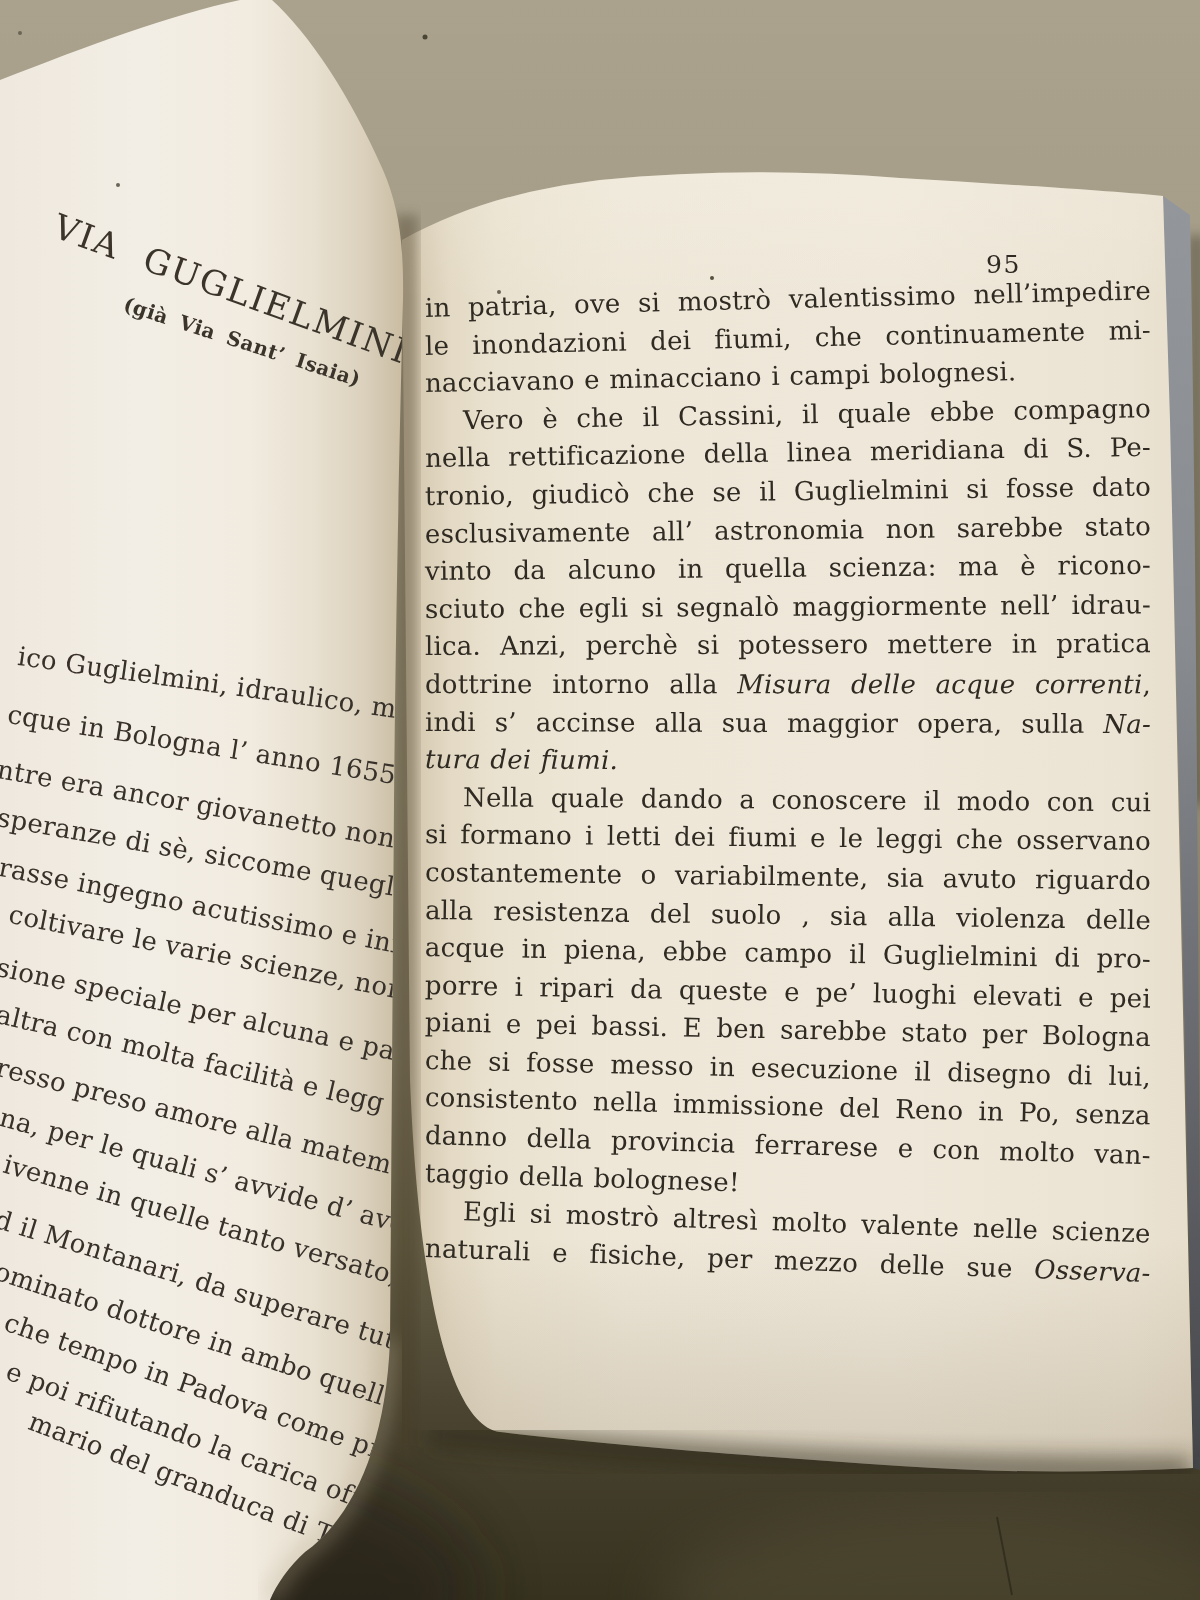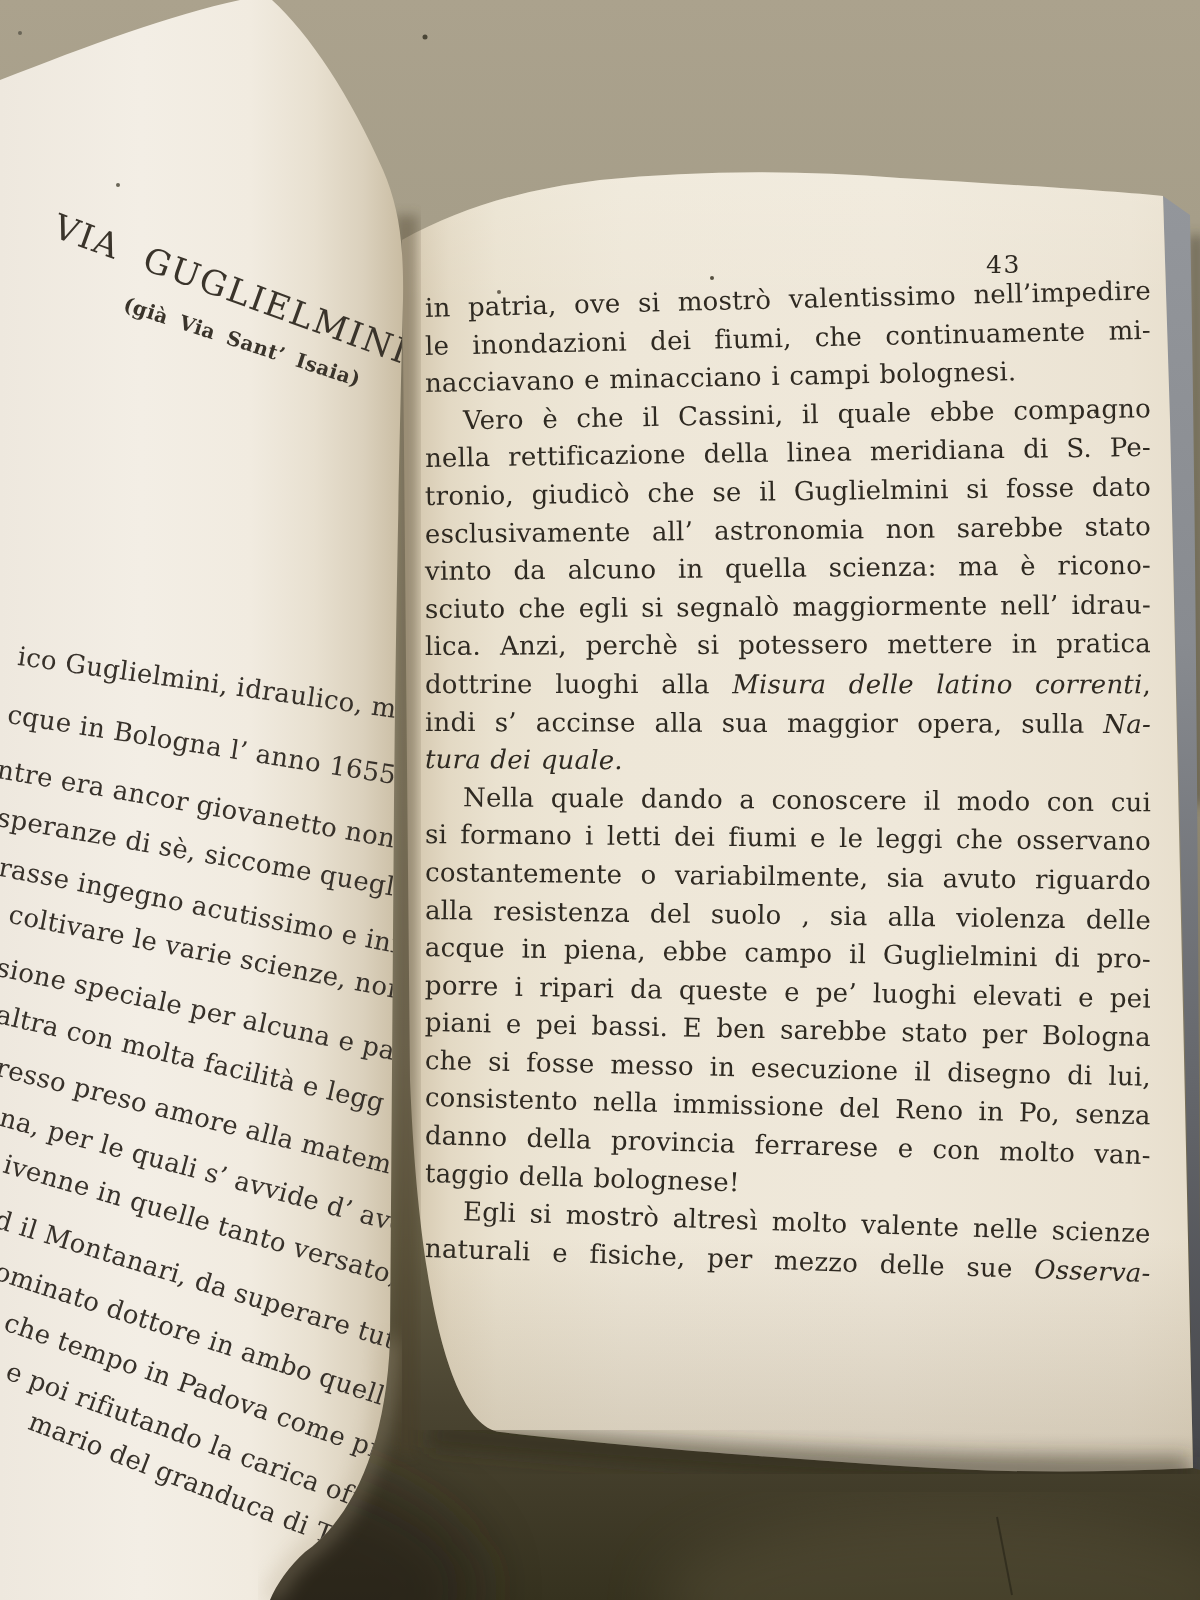--- a/index.html
+++ b/index.html
@@ -138,35 +138,35 @@
         <div class="lline" style="left: 8px; top: 1150px; transform: rotate(16deg);">ivenne in quelle tanto versato, s</div>
         <div class="lline" style="left: 0px; top: 1205px; transform: rotate(17deg);">d il Montanari, da superare tut</div>
         <div class="lline" style="left: 0px; top: 1257px; transform: rotate(18deg);">ominato dottore in ambo quelle s</div>
         <div class="lline" style="left: 10px; top: 1308px; transform: rotate(19deg);">che tempo in Padova come pro</div>
         <div class="lline" style="left: 12px; top: 1357px; transform: rotate(20deg);">e poi rifiutando la carica offert</div>
         <div class="lline" style="left: 35px; top: 1407px; transform: rotate(21deg);">mario del granduca di Toscana,</div>
       </div>
   </div>
 
   <div id="right-layer">
-    <div id="page-number">43</div>
+    <div id="page-number">95</div>
     <div id="right-lines">
         <div class="rline" style="transform: rotate(-1.4deg);"><span>in patria, ove si mostrò valentissimo nell’impedire</span></div>
         <div class="rline" style="transform: rotate(-1.27deg);"><span>le inondazioni dei fiumi, che continuamente mi-</span></div>
         <div class="rline end" style="transform: rotate(-1.14deg);"><span>nacciavano e minacciano i campi bolognesi.</span></div>
         <div class="rline ind" style="transform: rotate(-1.01deg);"><span>Vero è che il Cassini, il quale ebbe compagno</span></div>
         <div class="rline" style="transform: rotate(-0.88deg);"><span>nella rettificazione della linea meridiana di S. Pe-</span></div>
         <div class="rline" style="transform: rotate(-0.75deg);"><span>tronio, giudicò che se il Guglielmini si fosse dato</span></div>
         <div class="rline" style="transform: rotate(-0.62deg);"><span>esclusivamente all’ astronomia non sarebbe stato</span></div>
         <div class="rline" style="transform: rotate(-0.49deg);"><span>vinto da alcuno in quella scienza: ma è ricono-</span></div>
         <div class="rline" style="transform: rotate(-0.36deg);"><span>sciuto che egli si segnalò maggiormente nell’ idrau-</span></div>
         <div class="rline" style="transform: rotate(-0.23deg);"><span>lica. Anzi, perchè si potessero mettere in pratica</span></div>
-        <div class="rline" style="transform: rotate(0.03deg);"><span>dottrine luoghi alla </span><i>Misura delle latino correnti</i><span>,</span></div>
+        <div class="rline" style="transform: rotate(0.03deg);"><span>dottrine intorno alla </span><i>Misura delle acque correnti</i><span>,</span></div>
         <div class="rline" style="transform: rotate(0.16deg);"><span>indi s’ accinse alla sua maggior opera, sulla </span><i>Na-</i></div>
-        <div class="rline end" style="transform: rotate(0.29deg);"><i>tura dei quale.</i></div>
+        <div class="rline end" style="transform: rotate(0.29deg);"><i>tura dei fiumi.</i></div>
         <div class="rline ind" style="transform: rotate(0.42deg);"><span>Nella quale dando a conoscere il modo con cui</span></div>
         <div class="rline" style="transform: rotate(0.55deg);"><span>si formano i letti dei fiumi e le leggi che osservano</span></div>
         <div class="rline" style="transform: rotate(0.68deg);"><span>costantemente o variabilmente, sia avuto riguardo</span></div>
         <div class="rline" style="transform: rotate(0.81deg);"><span>alla resistenza del suolo , sia alla violenza delle</span></div>
         <div class="rline" style="transform: rotate(0.94deg);"><span>acque in piena, ebbe campo il Guglielmini di pro-</span></div>
         <div class="rline" style="transform: rotate(1.07deg);"><span>porre i ripari da queste e pe’ luoghi elevati e pei</span></div>
         <div class="rline" style="transform: rotate(1.2deg);"><span>piani e pei bassi. E ben sarebbe stato per Bologna</span></div>
         <div class="rline" style="transform: rotate(1.33deg);"><span>che si fosse messo in esecuzione il disegno di lui,</span></div>
         <div class="rline" style="transform: rotate(1.46deg);"><span>consistento nella immissione del Reno in Po, senza</span></div>
         <div class="rline" style="transform: rotate(1.59deg);"><span>danno della provincia ferrarese e con molto van-</span></div>

